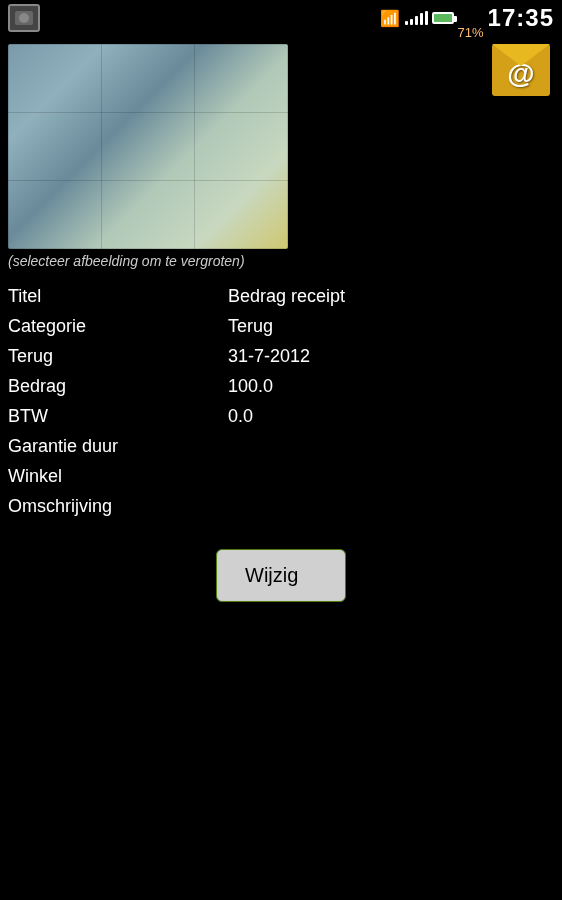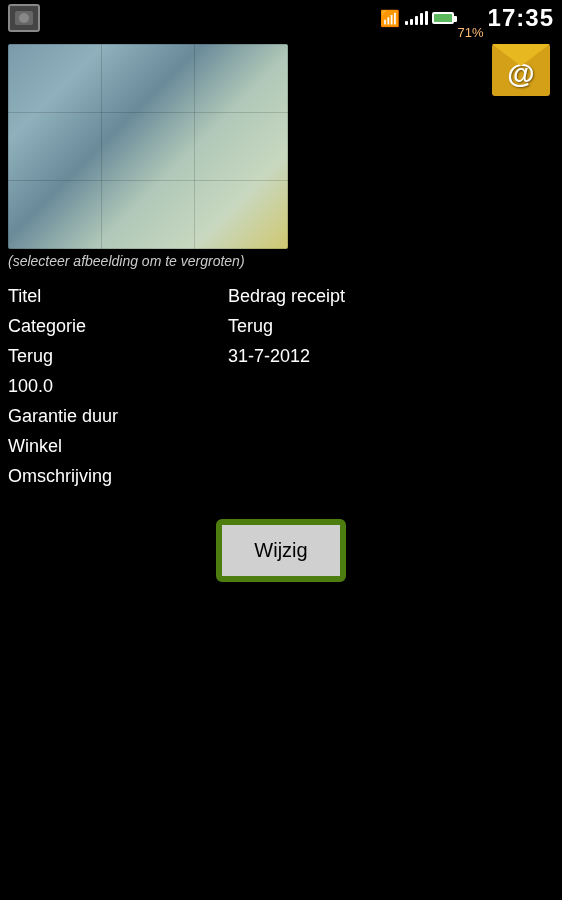--- a/index.html
+++ b/index.html
@@ -175,28 +175,28 @@
       display: flex;
       justify-content: center;
       gap: 12px;
       padding: 16px 8px;
       margin-top: 8px;
     }
 
     .action-btn {
       background: #d0d0d0;
       color: #000000;
-      border: 6px solid #4d7c0f;
+      border: 1px solid #4d7c0f;
       border-radius: 6px;
       padding: 14px 28px;
       font-size: 20px;
       font-weight: normal;
       cursor: pointer;
       min-width: 130px;
-      text-align: center;
+      text-align: left;
     }
 
     
     .photo-icon {
       width: 32px;
       height: 28px;
       background: #444;
       border: 2px solid #888;
       border-radius: 3px;
       display: flex;
@@ -284,21 +284,26 @@
     </div>
     <div class="info-row">
       <span class="info-label">Categorie</span>
       <span class="info-value">Terug</span>
     </div>
     <div class="info-row">
       <span class="info-label">Terug</span>
       <span class="info-value">31-7-2012</span>
     </div>
     <div class="info-row">
+      <span class="info-label">Bedrag</span>
       <span class="info-value">100.0</span>
+    </div>
+    <div class="info-row">
+      <span class="info-label">BTW</span>
+      <span class="info-value">0.0</span>
     </div>
     <div class="info-row">
       <span class="info-label">Garantie duur</span>
       <span class="info-value"></span>
     </div>
     <div class="info-row">
       <span class="info-label">Winkel</span>
       <span class="info-value"></span>
     </div>
     <div class="info-row">

